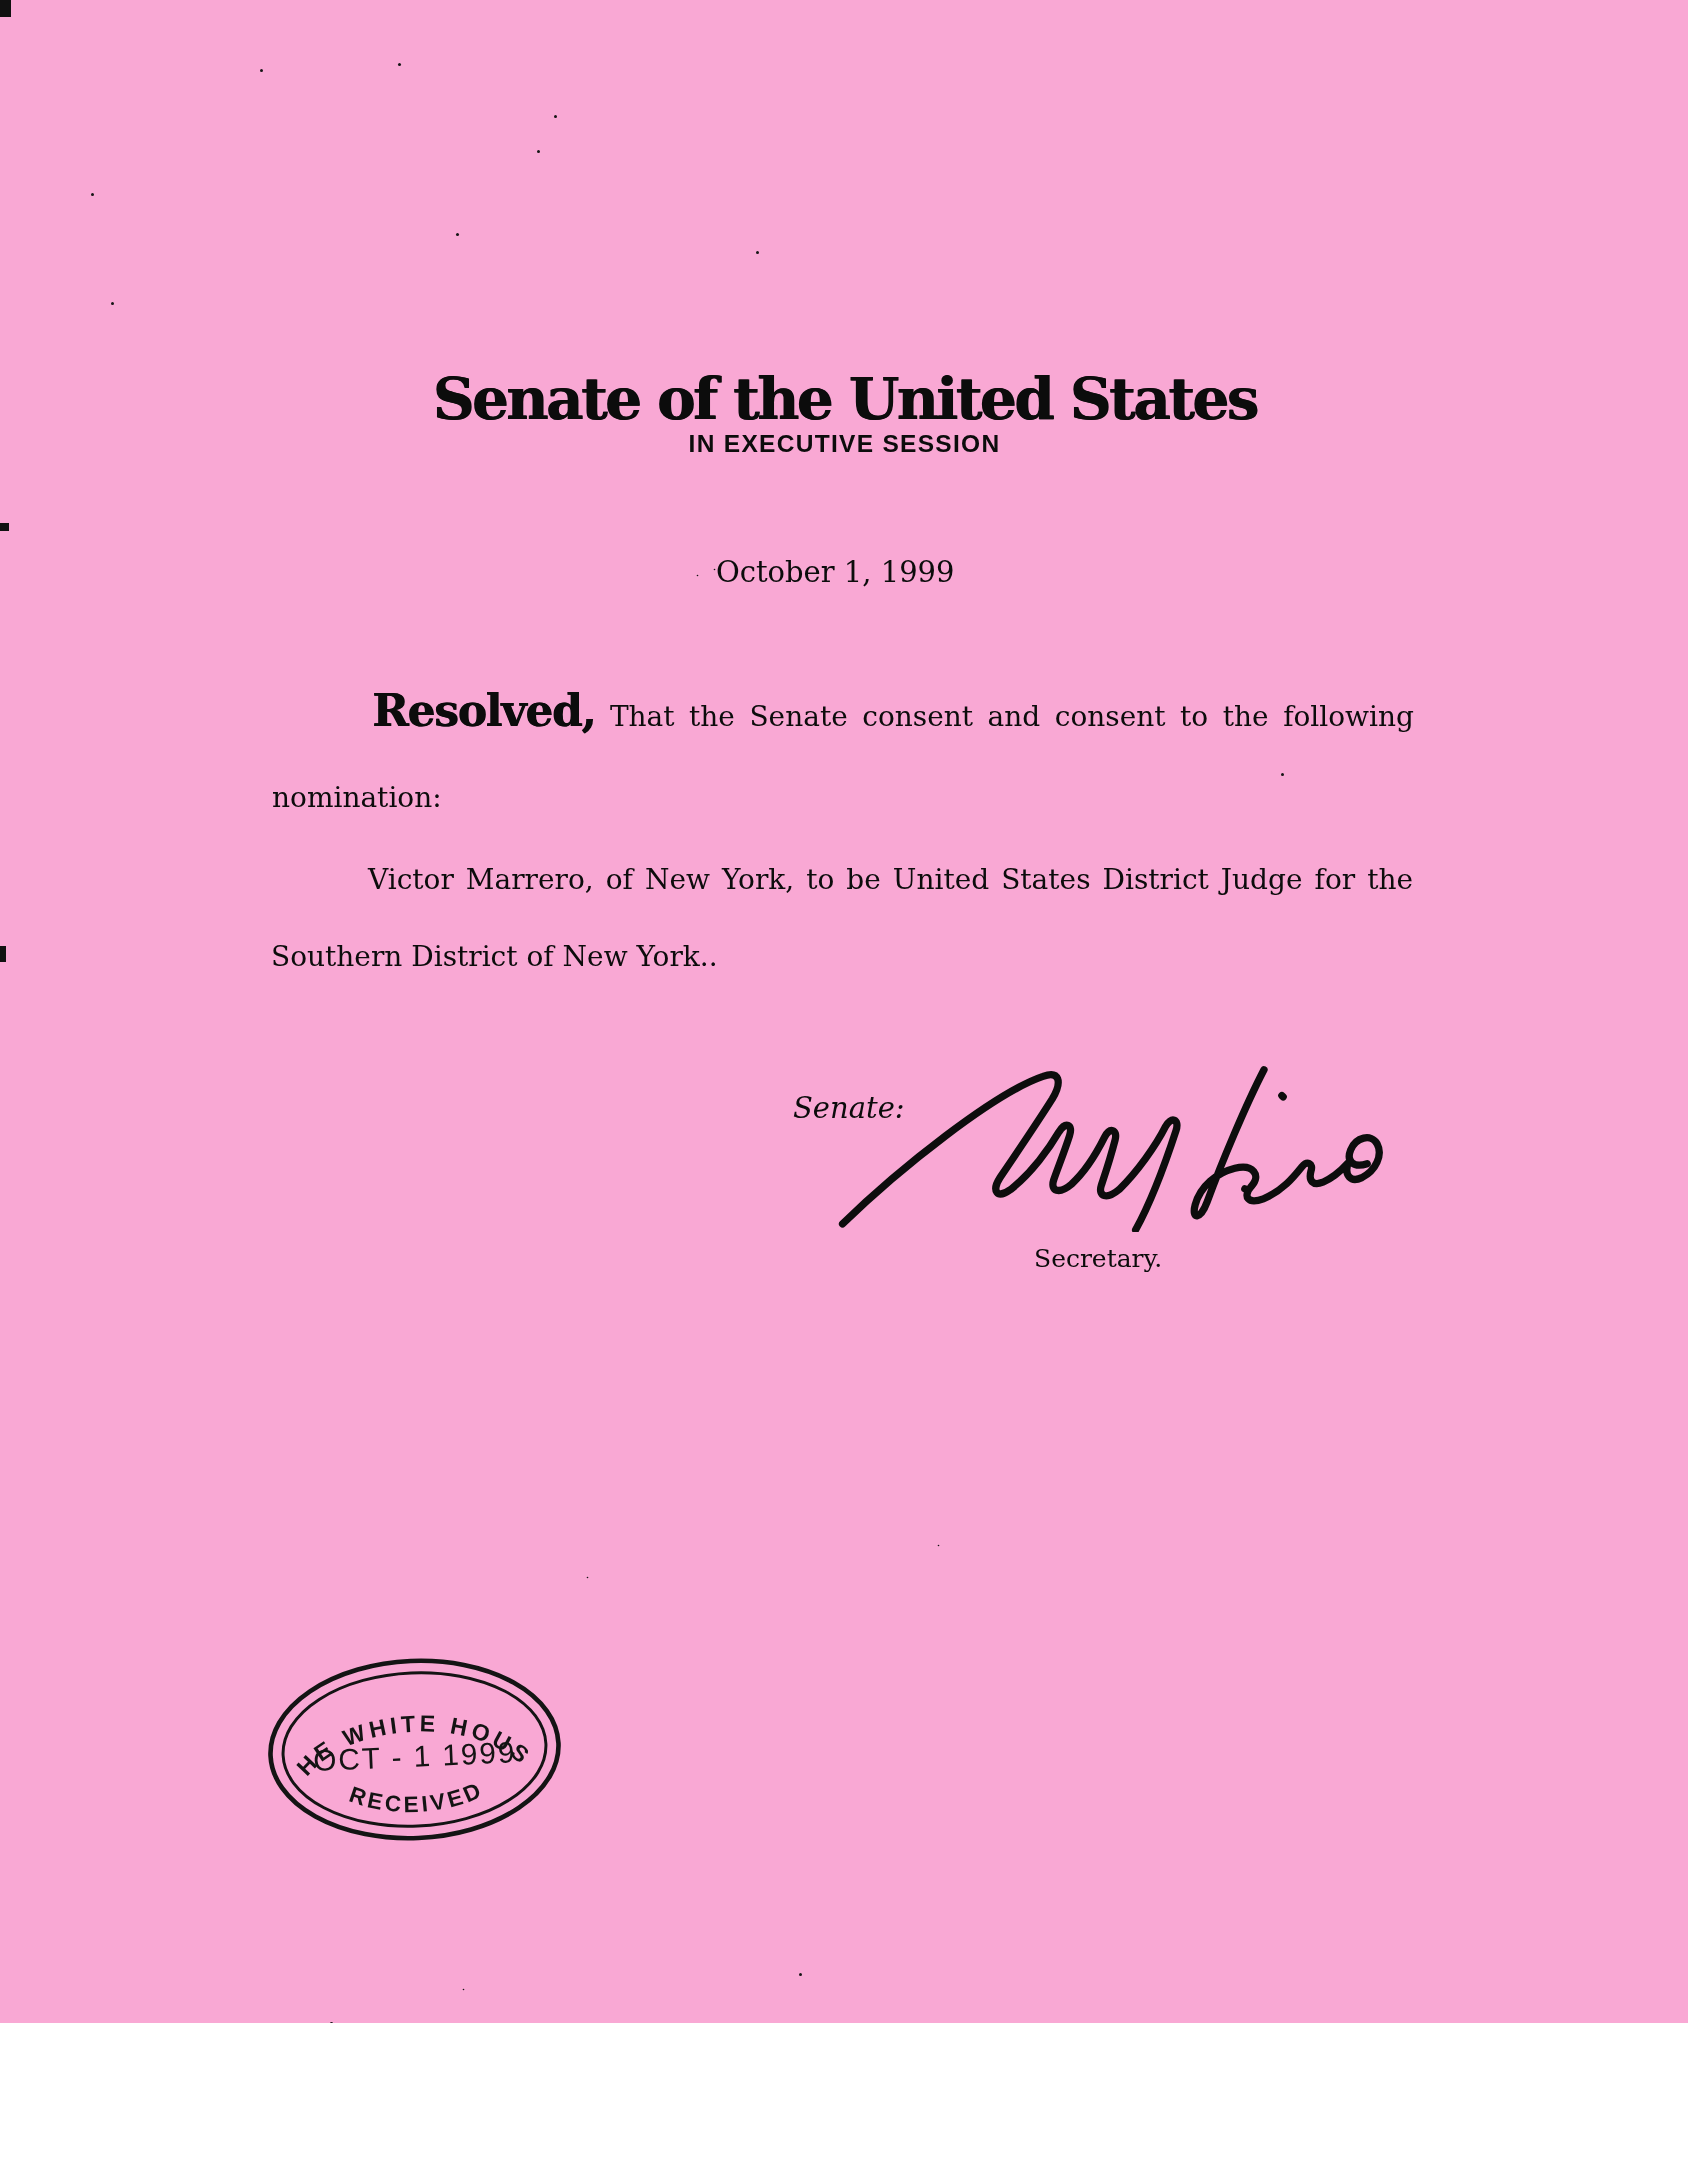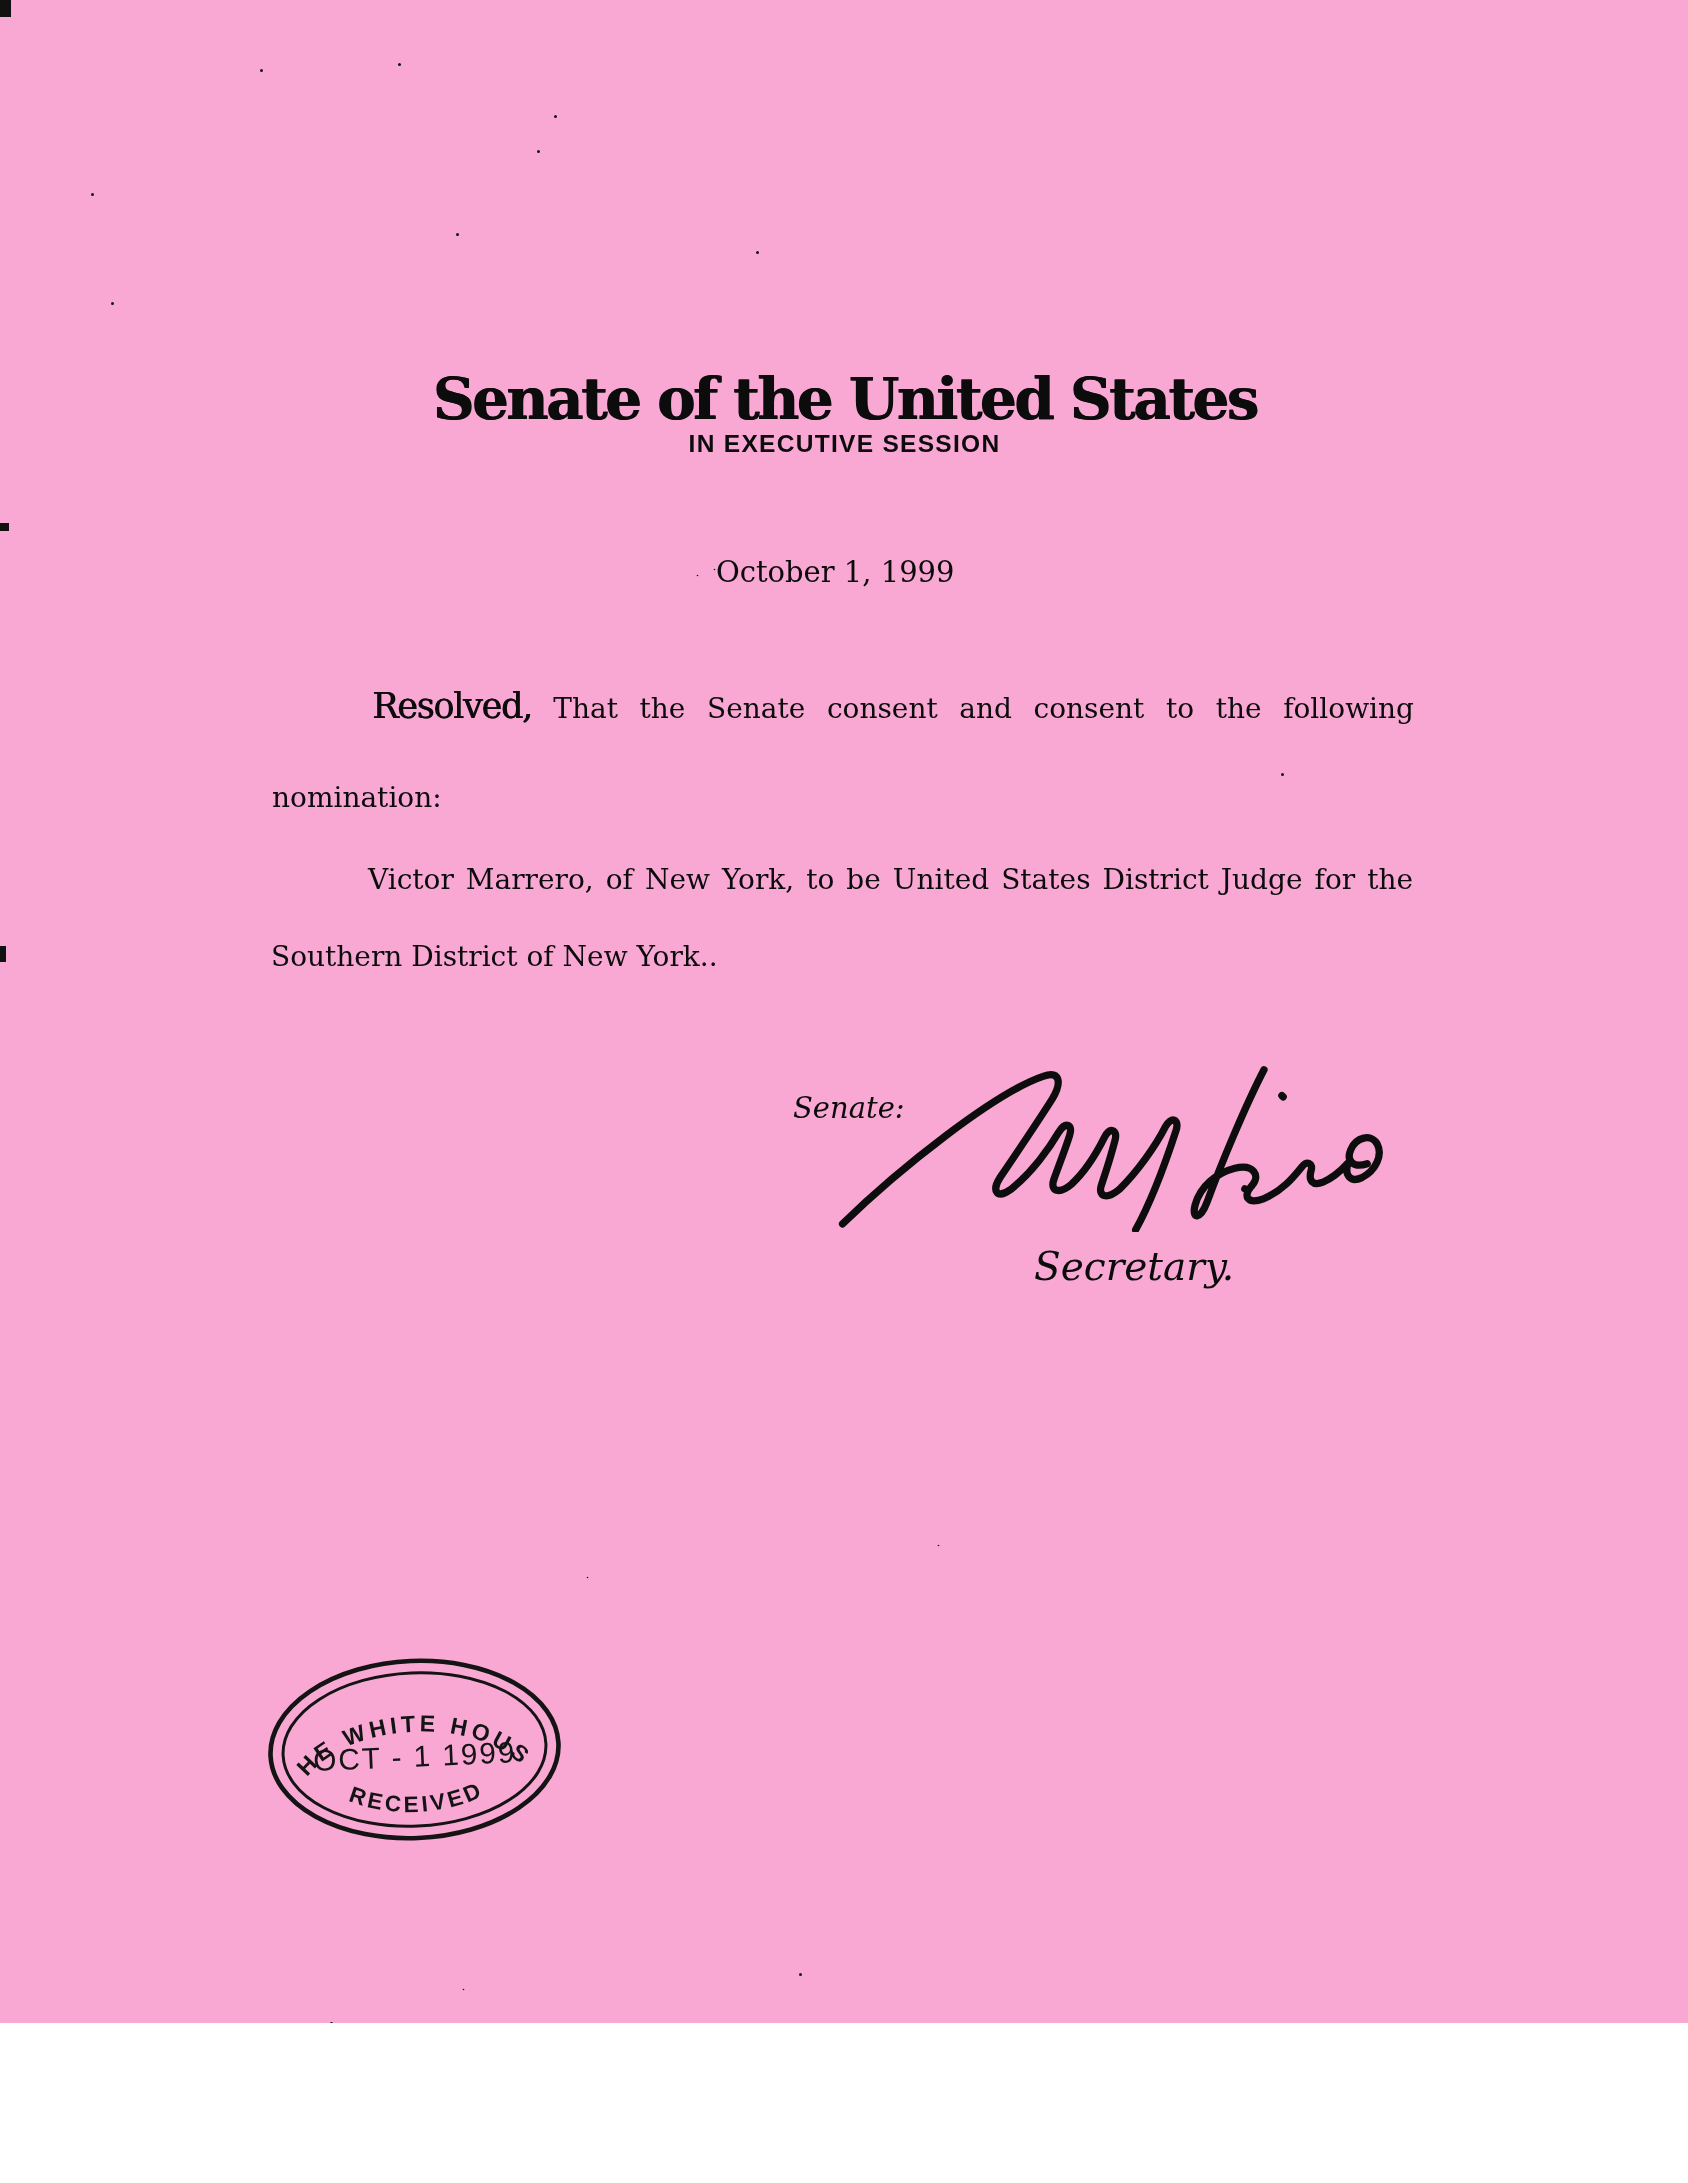--- a/index.html
+++ b/index.html
@@ -36,38 +36,37 @@
     text-align: center;
     font-size: 29px;
   }
   .body-text { font-size: 28px; line-height: 1; }
   .justified {
     text-align: justify;
     text-align-last: justify;
   }
   .resolved-line { top: 689px; left: 372px; width: 1042px; }
   .lead-word {
-    font-size: 35px;
-    font-weight: normal;
+    font-size: 44px;
+    font-weight: bold;
     letter-spacing: -1.3px;
     text-shadow: 0.7px 0 0 currentColor;
   }
   .nomination-colon { top: 784px; left: 272px; text-align: right; }
   .victor-line { top: 866px; left: 368px; width: 1045px; }
   .southern-line { top: 943px; left: 271px; }
 
   .attest-label {
     top: 1091px; left: 793px;
     font-style: italic;
     font-size: 29px;
   }
   .secretary-label {
     top: 1244px; left: 1034px;
-    font-style: italic;
-    font-size: 39px;
+    font-size: 25px;
     text-align: right;
   }
 
   .signature-svg { top: 1063px; left: 826px; }
   .signature-svg path {
     fill: none;
     stroke: #0d0d0d;
     stroke-width: 11;
     stroke-linecap: round;
     stroke-linejoin: round;

